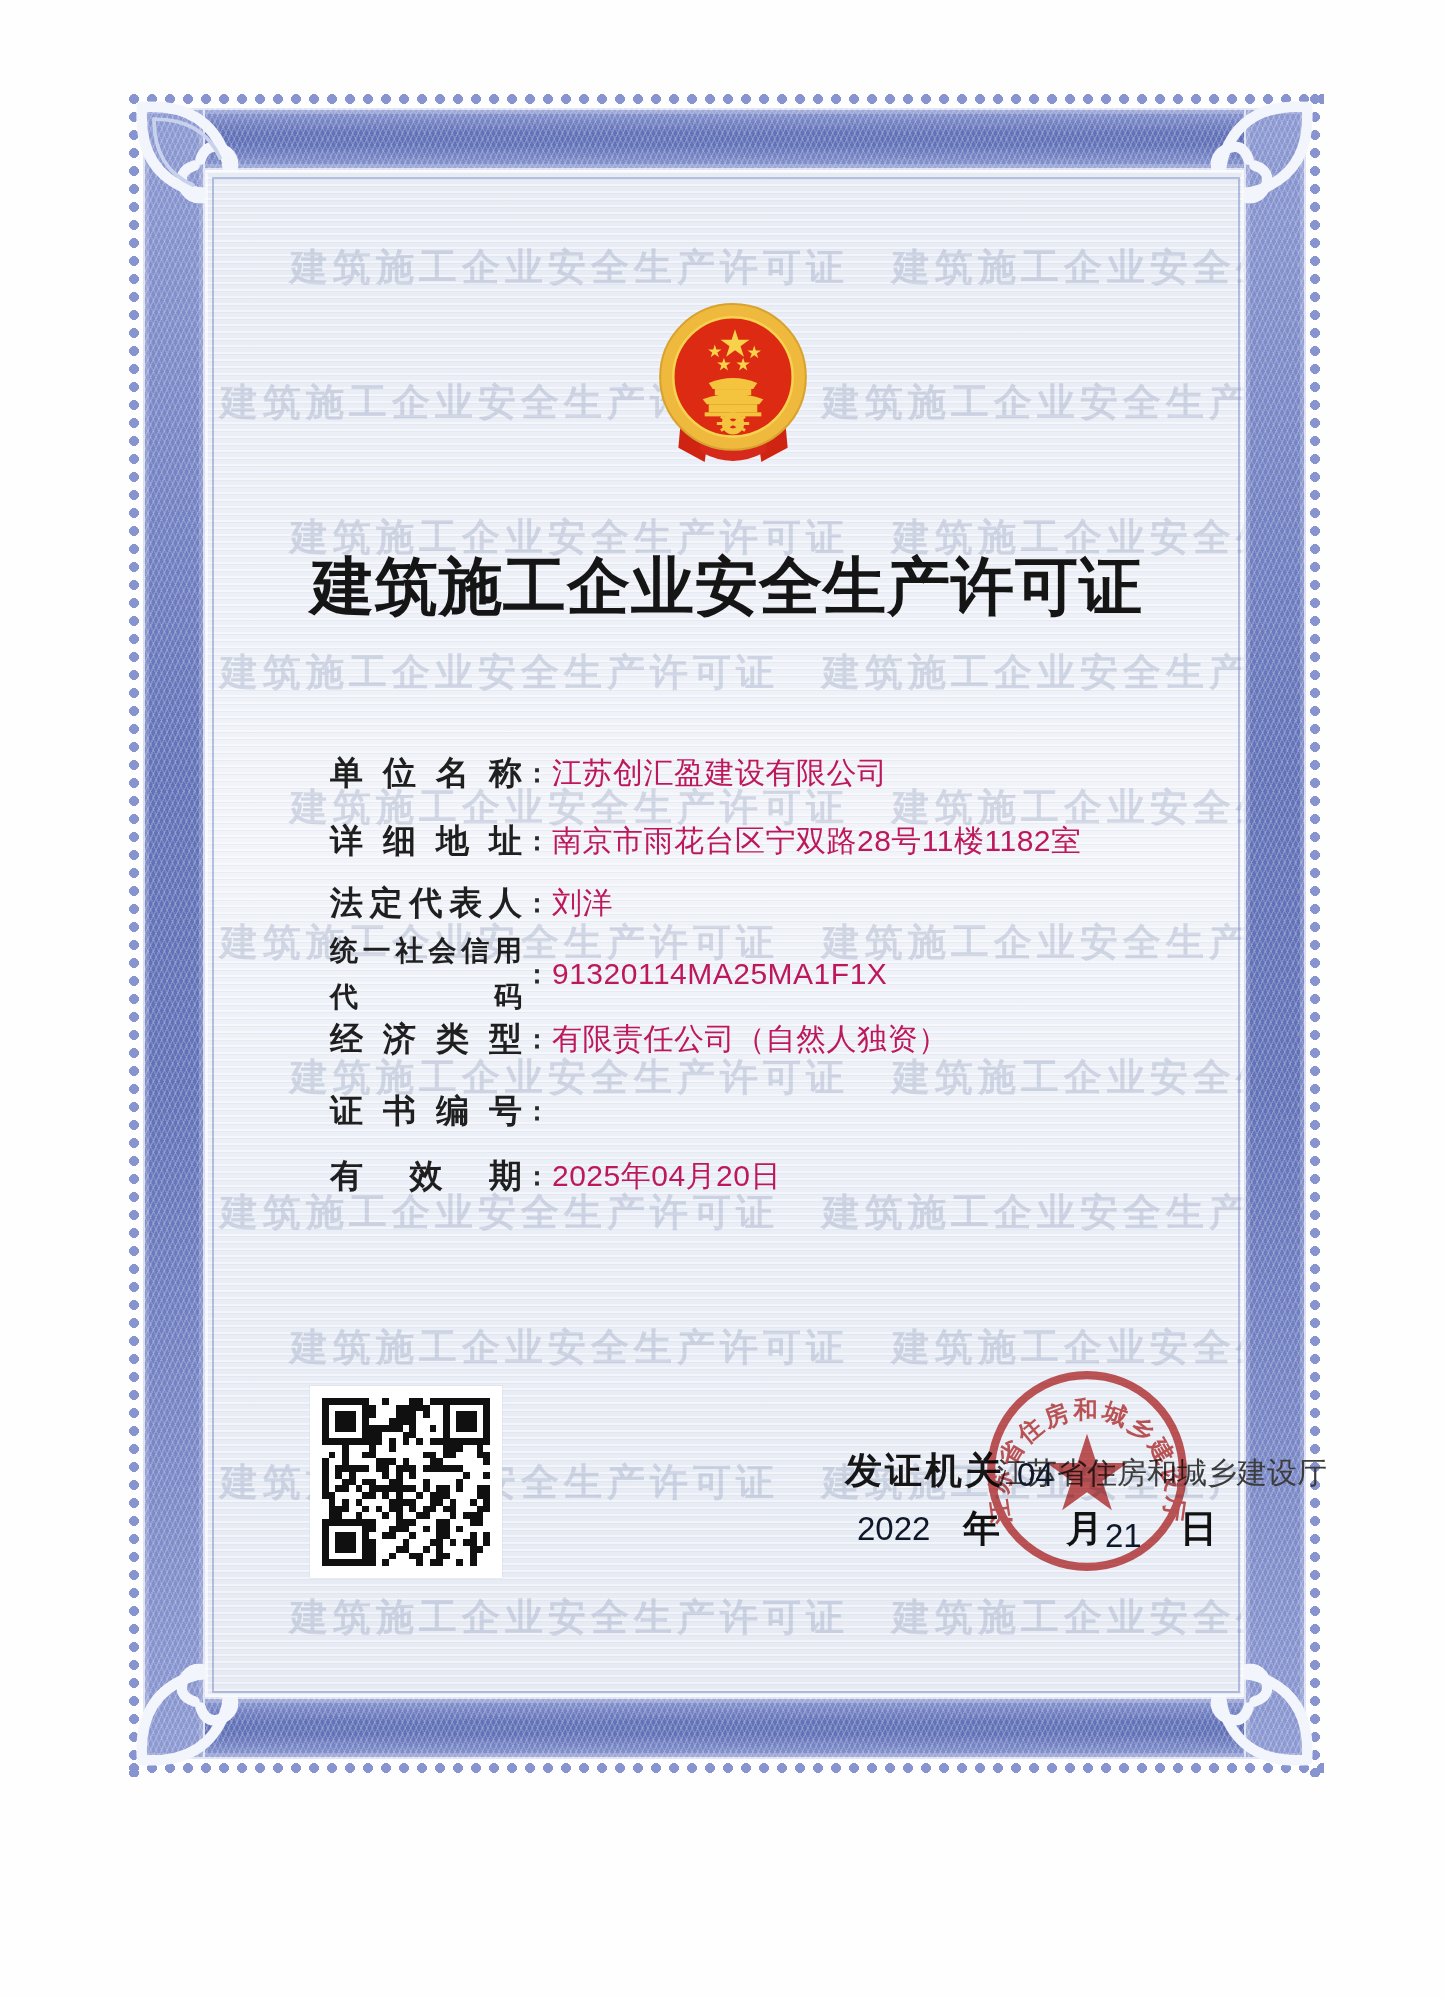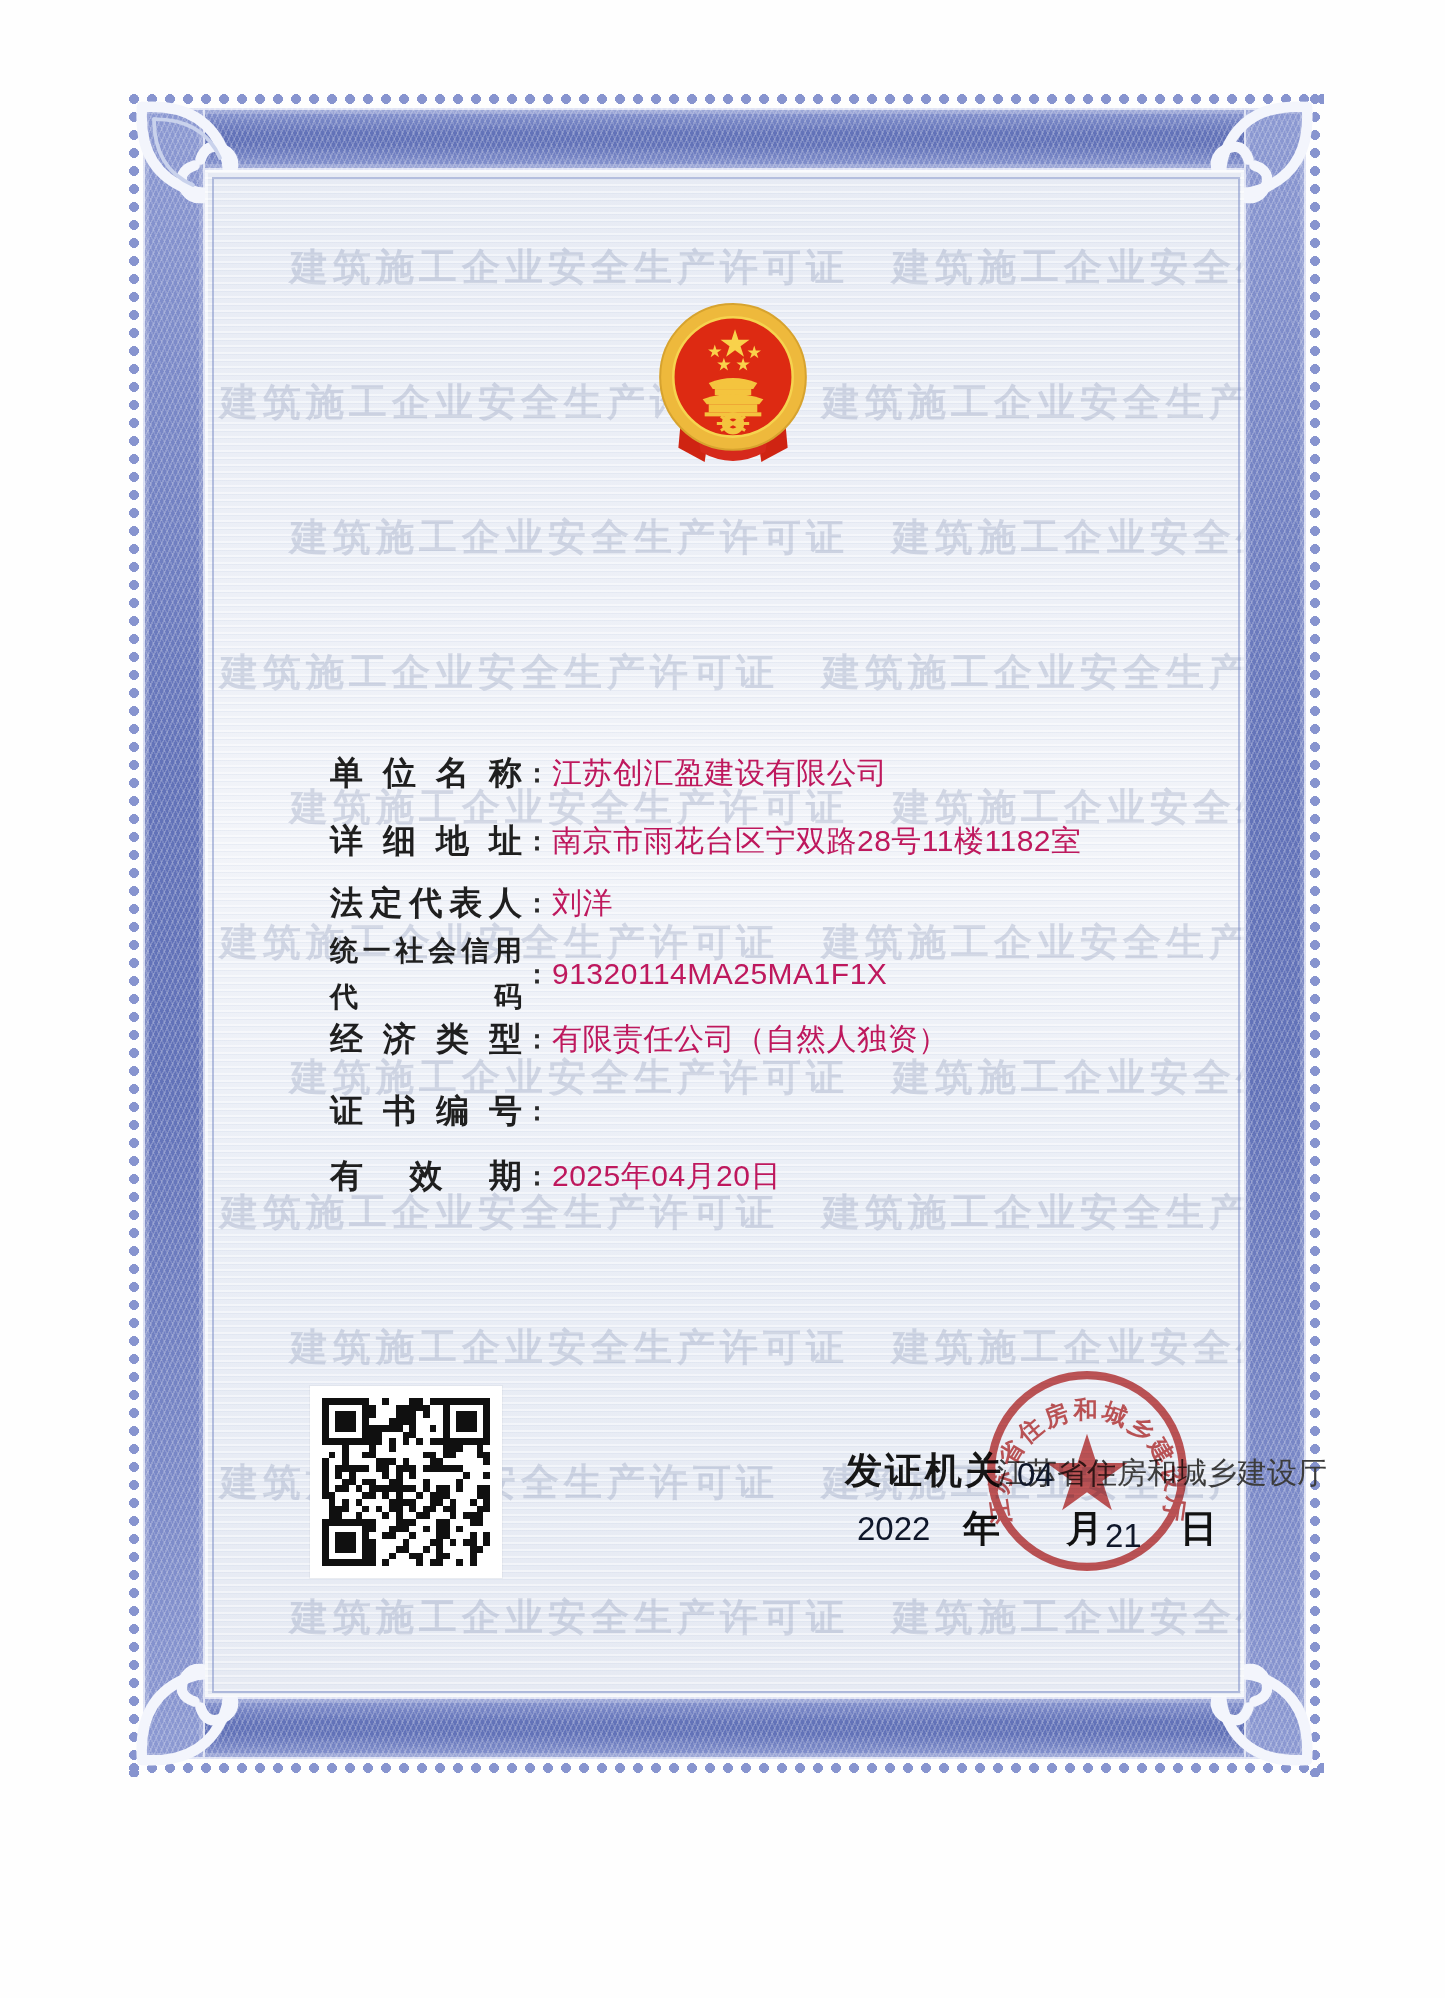--- a/index.html
+++ b/index.html
@@ -180,20 +180,21 @@
 
     <circle cx="78" cy="124" r="11" fill="#f4c43e"></circle>
     <circle cx="78" cy="124" r="5" fill="#dd2a12"></circle>
     <g stroke="#f4c43e" stroke-width="3">
       <line x1="62" y1="124" x2="94" y2="124"></line>
       <line x1="66" y1="117" x2="90" y2="131"></line>
       <line x1="66" y1="131" x2="90" y2="117"></line>
     </g>
   </svg>
 
+  <h1 class="cert-title">建筑施工企业安全生产许可证</h1>
 
   <div id="fields">
     <div class="field-row" style="top: 750px;">
       <span class="field-label">单位名称</span>
       <span class="field-colon">：</span>
       <span class="field-value">江苏创汇盈建设有限公司</span>
     </div>
 
     <div class="field-row" style="top: 818px;">
       <span class="field-label">详细地址</span>

